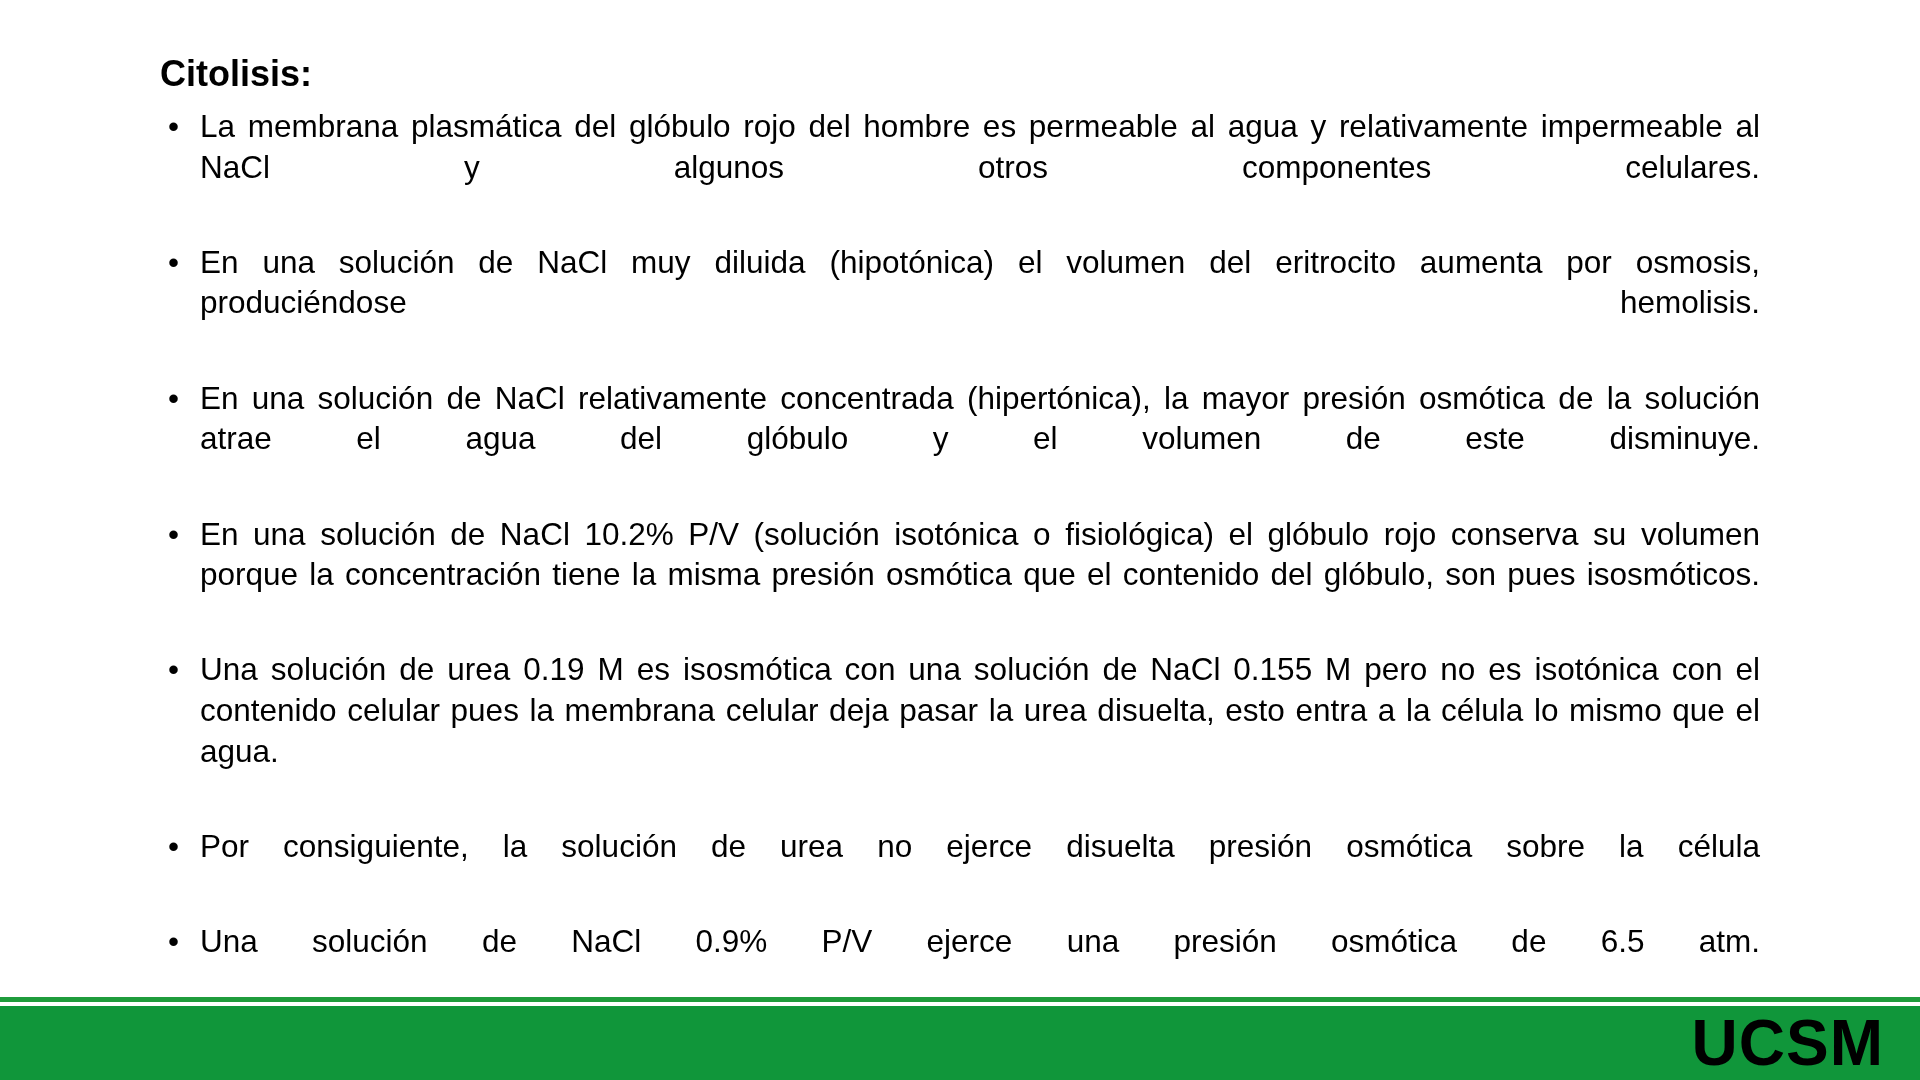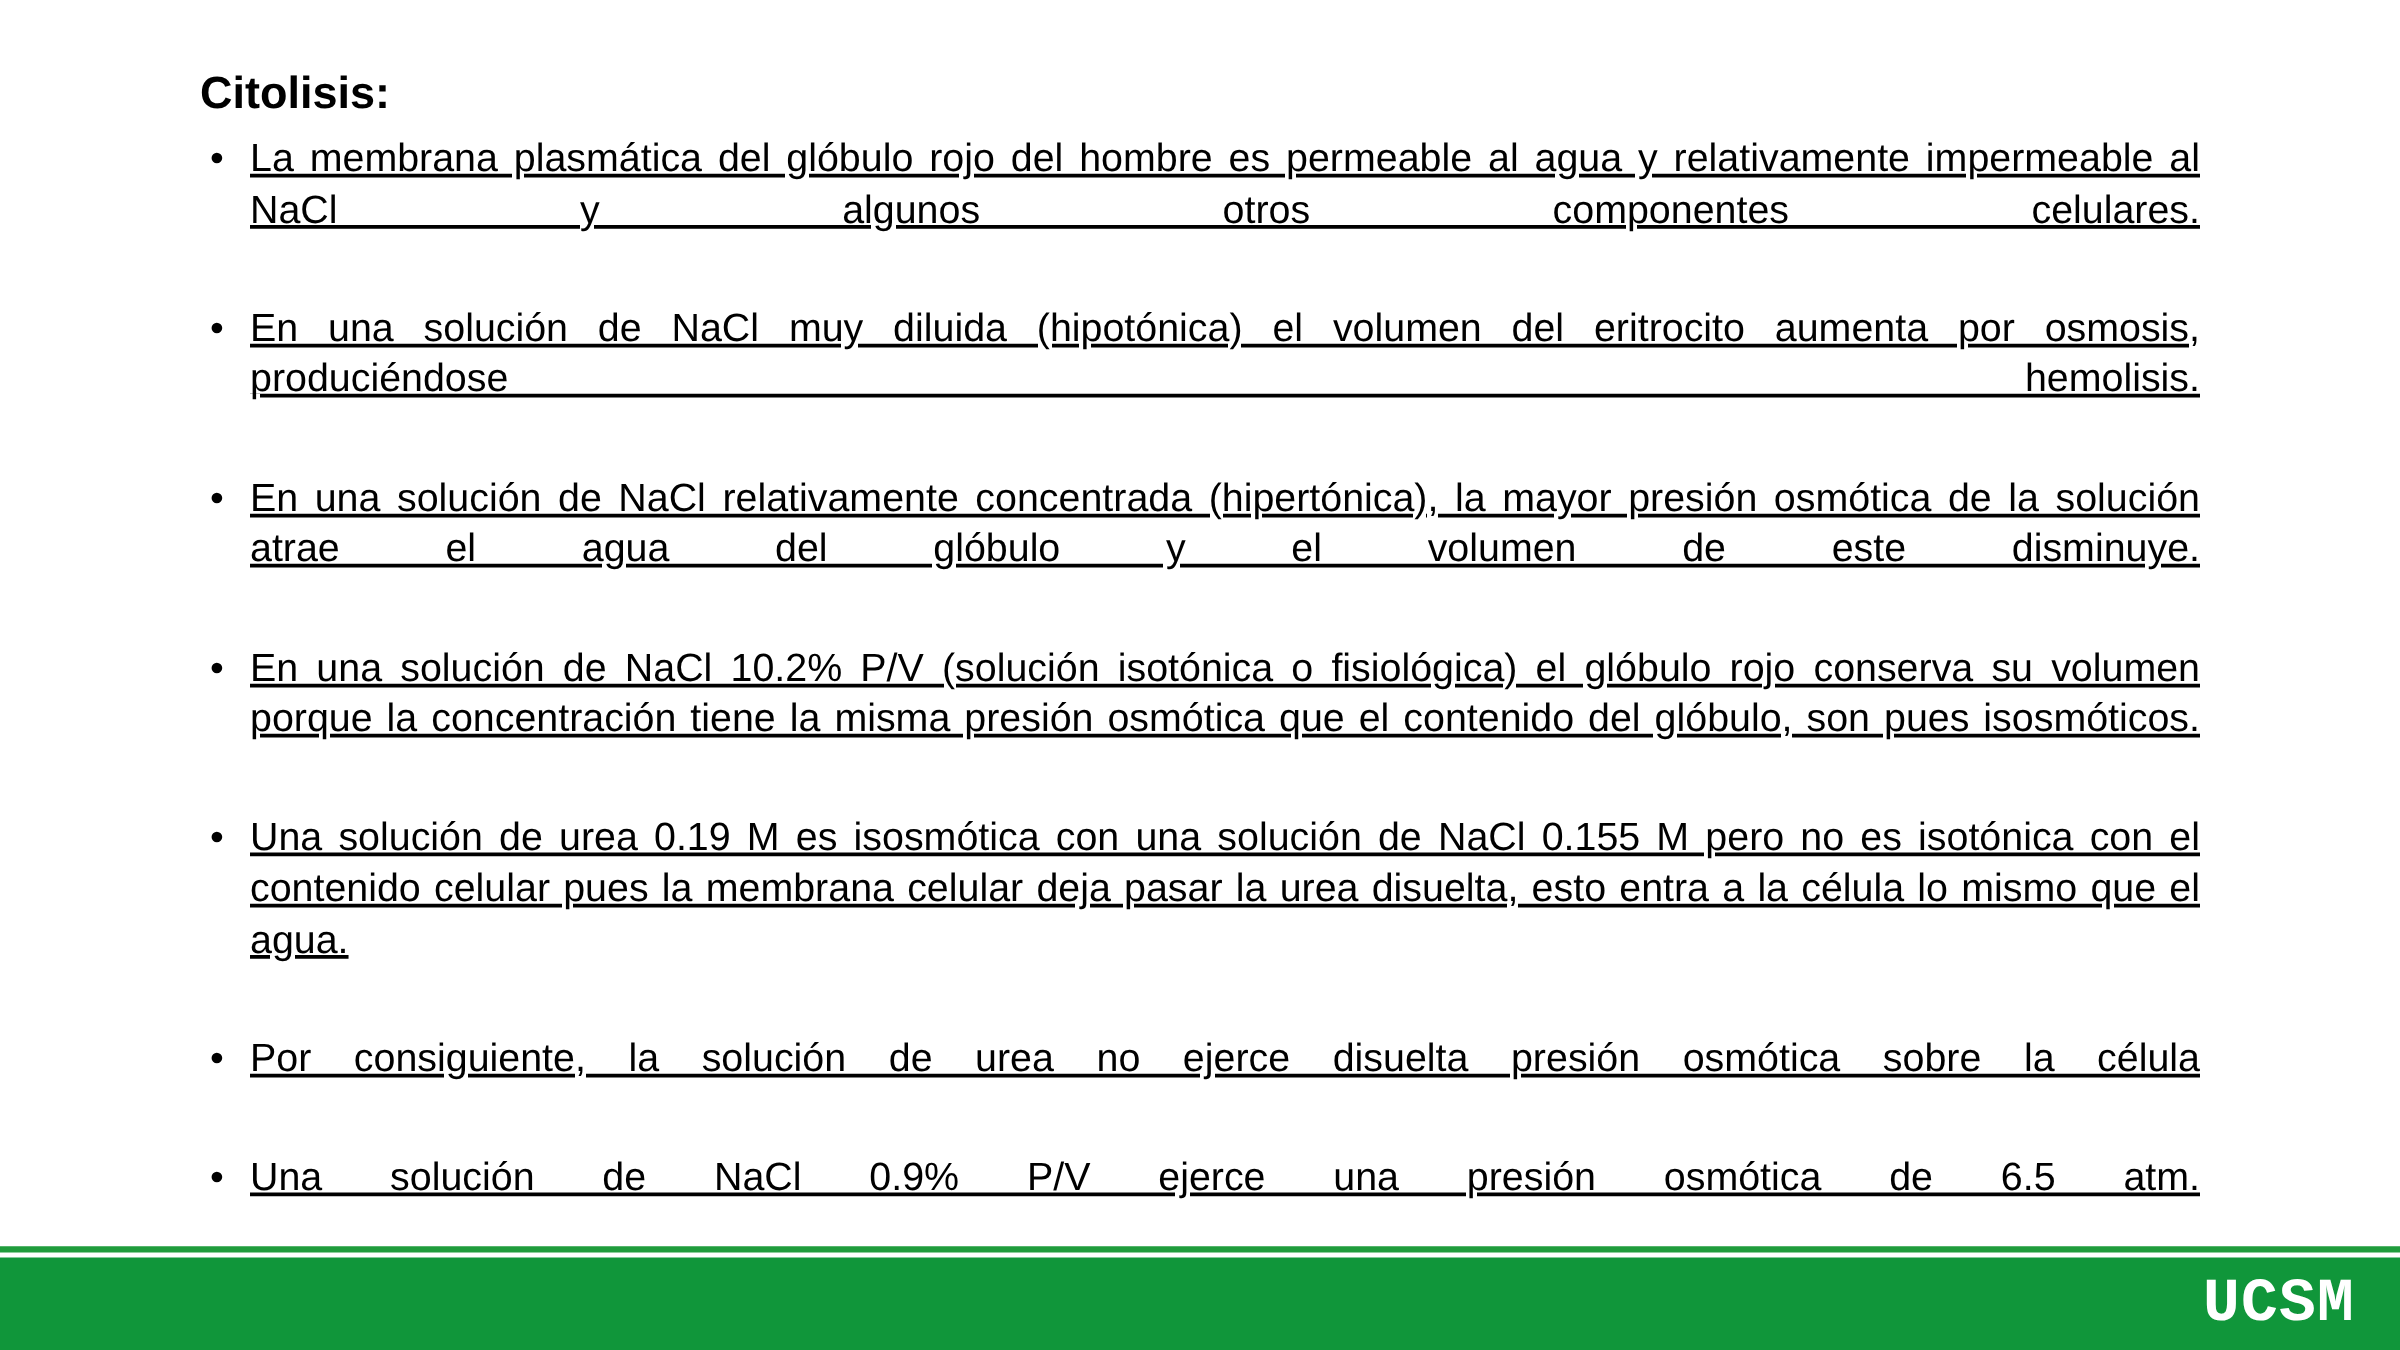--- a/index.html
+++ b/index.html
@@ -53,21 +53,20 @@
   }
   .bullet .dot {
     position: absolute;
     left: 8px;
     top: 0;
     font-size: 31.5px;
     line-height: 1.29;
   }
   .bullet .txt {
     display: block;
-    text-decoration: underline;
   }
   
   .bullet .txt::after {
     content: "";
     display: inline-block;
     width: 100%;
   }
   .footer-rule {
     position: absolute;
     left: 0;
@@ -82,25 +81,25 @@
     bottom: 0;
     width: 1920px;
     height: 74px;
     background: #10963a;
   }
   .footer-bar .logo {
     position: absolute;
     right: 36px;
     top: 50%;
     transform: translateY(-50%);
-    color: #ffffff;
-    font-size: 49px;
+    color: #000000;
+    font-size: 64px;
     font-weight: bold;
     letter-spacing: 1px;
-    font-family: Liberation Mono, monospace;
+    font-family: Liberation Sans, sans-serif;
   }
 </style>
 </head>
 <body>
 
 <div class="slide">
 
   <div class="content">
     <h1 class="title">Citolisis:</h1>
 

